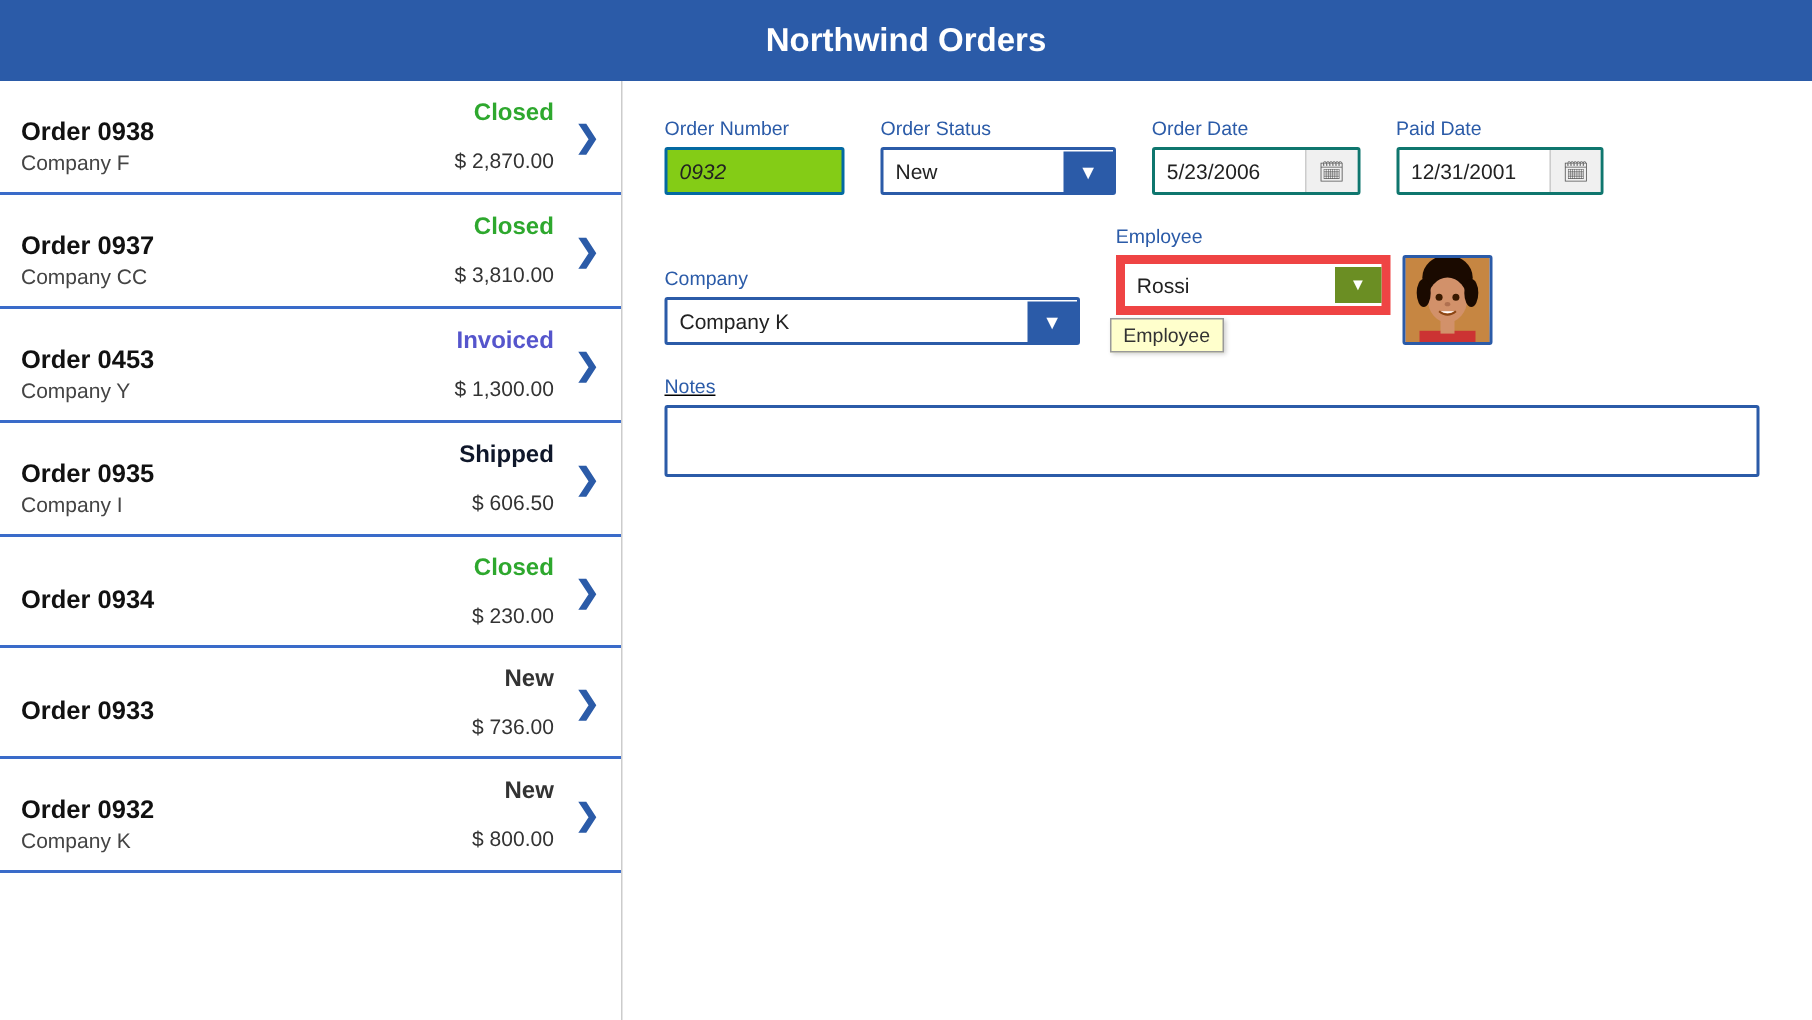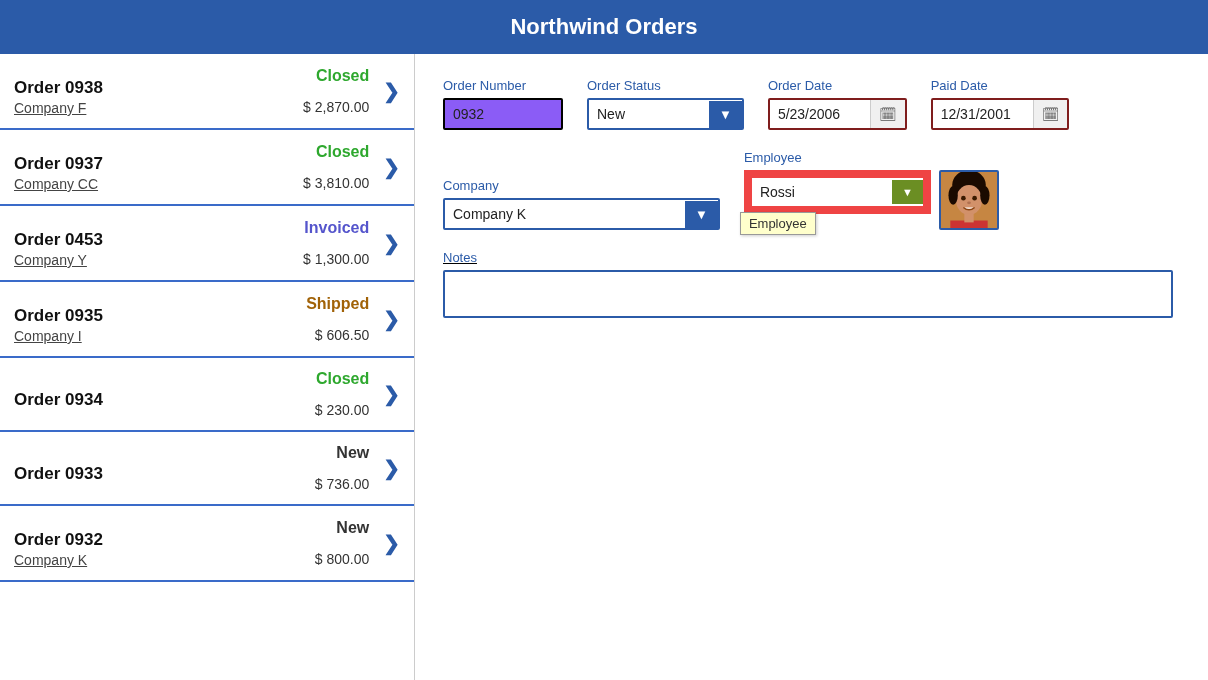--- a/index.html
+++ b/index.html
@@ -44,42 +44,41 @@
     .order-title {
       font-size: 17px;
       font-weight: bold;
       color: #111;
     }
 
     .order-company {
       font-size: 14px;
       color: #444;
       margin-top: 2px;
-      text-decoration: underline;
     }
 
     .order-status-amount {
       text-align: right;
       margin-right: 10px;
     }
 
     .order-status {
       font-size: 16px;
       font-weight: bold;
     }
 
     .order-amount {
       font-size: 14px;
       color: #333;
       margin-top: 14px;
     }
 
     .status-closed { color: #2EA82E; }
     .status-invoiced { color: #5555CC; }
-    .status-shipped { color: #a16207; }
+    .status-shipped { color: #0f172a; }
     .status-new { color: #333; }
 
     .chevron {
       color: #2B5BA8;
       font-size: 20px;
       font-weight: bold;
       margin-left: 4px;
     }
 
     
@@ -107,33 +106,34 @@
       gap: 5px;
     }
 
     .form-label {
       font-size: 13px;
       color: #2B5BA8;
       font-weight: 500;
     }
 
     .form-input {
-      border: 2px solid #000000;
+      border: 2px solid #0369a1;
       border-radius: 2px;
       padding: 6px 8px;
       font-size: 14px;
       outline: none;
       color: #222;
-      background: #8b5cf6;
+      background: #84cc16;
+      font-style: italic;
     }
 
     .input-with-icon {
       display: flex;
       align-items: center;
-      border: 2px solid #7f1d1d;
+      border: 2px solid #0f766e;
       border-radius: 2px;
       background: #fff;
       overflow: hidden;
     }
 
     .input-with-icon input {
       border: none;
       padding: 6px 8px;
       font-size: 14px;
       outline: none;
@@ -224,21 +224,21 @@
     .employee-select-group {
       position: relative;
       display: flex;
       flex-direction: column;
       gap: 5px;
     }
 
     .employee-select-wrapper {
       display: flex;
       align-items: center;
-      border: 8px solid #ef4444;
+      border: 6px solid #ef4444;
       border-radius: 0;
       background: #fff;
       overflow: visible;
       position: relative;
     }
 
     .employee-select-wrapper input {
       border: none;
       padding: 6px 8px;
       font-size: 14px;

